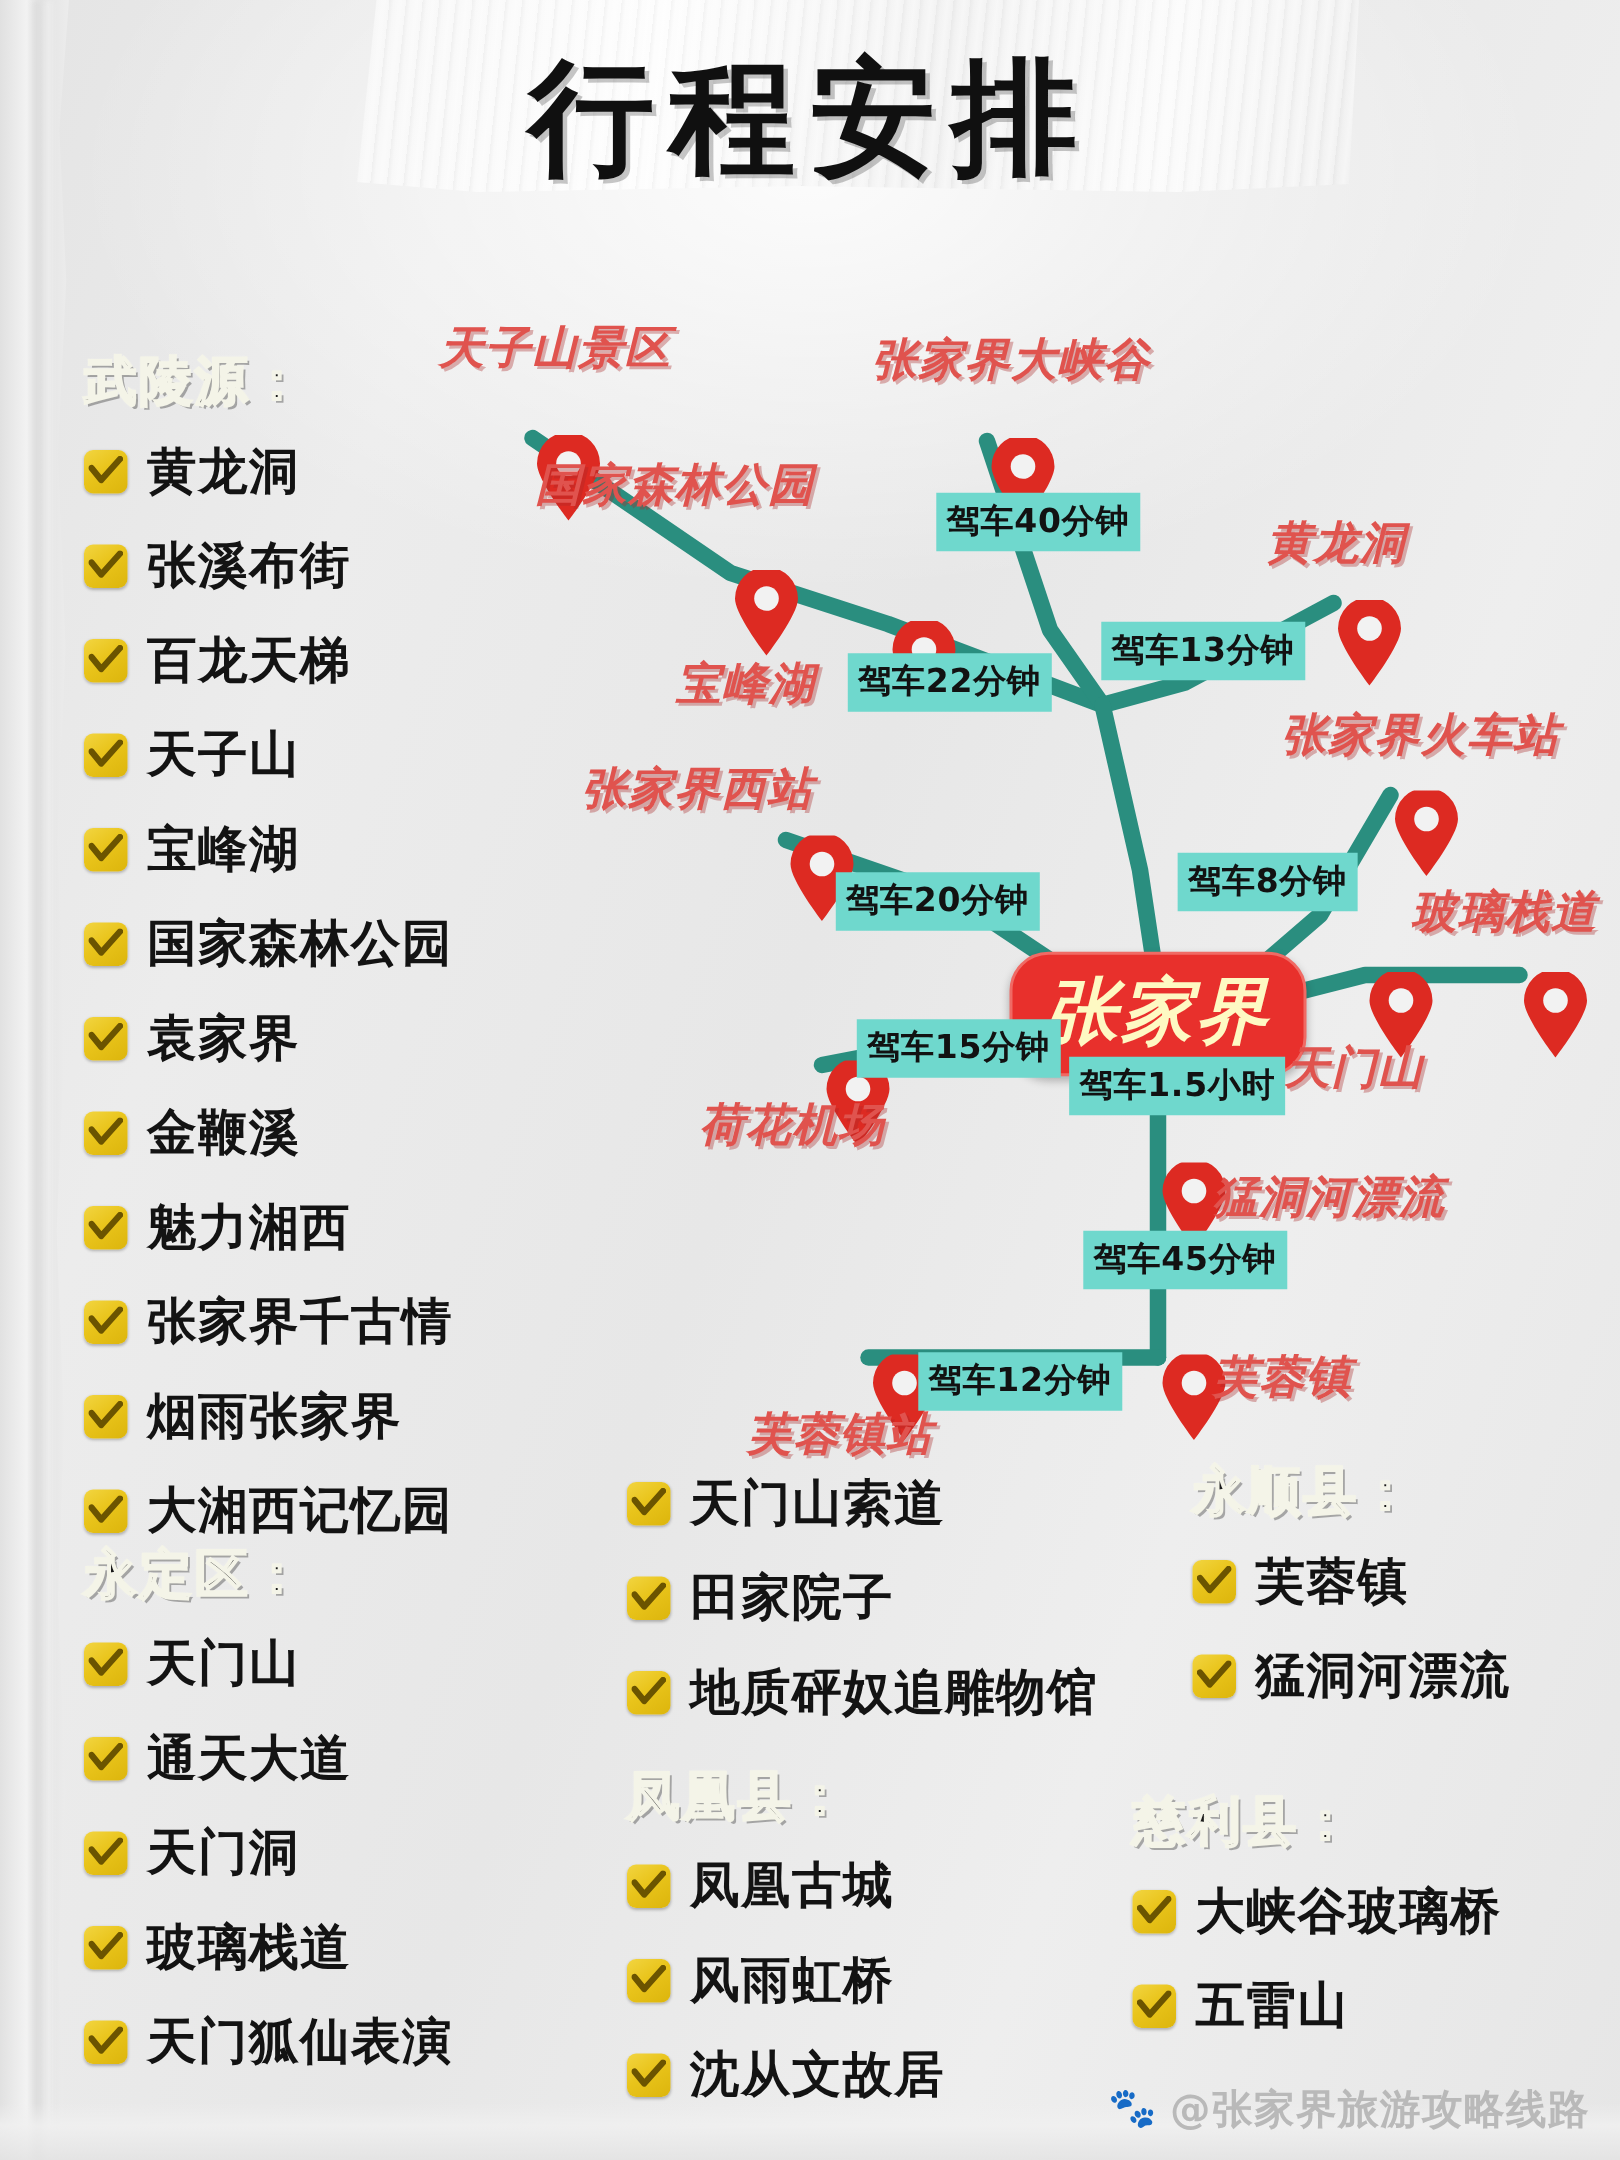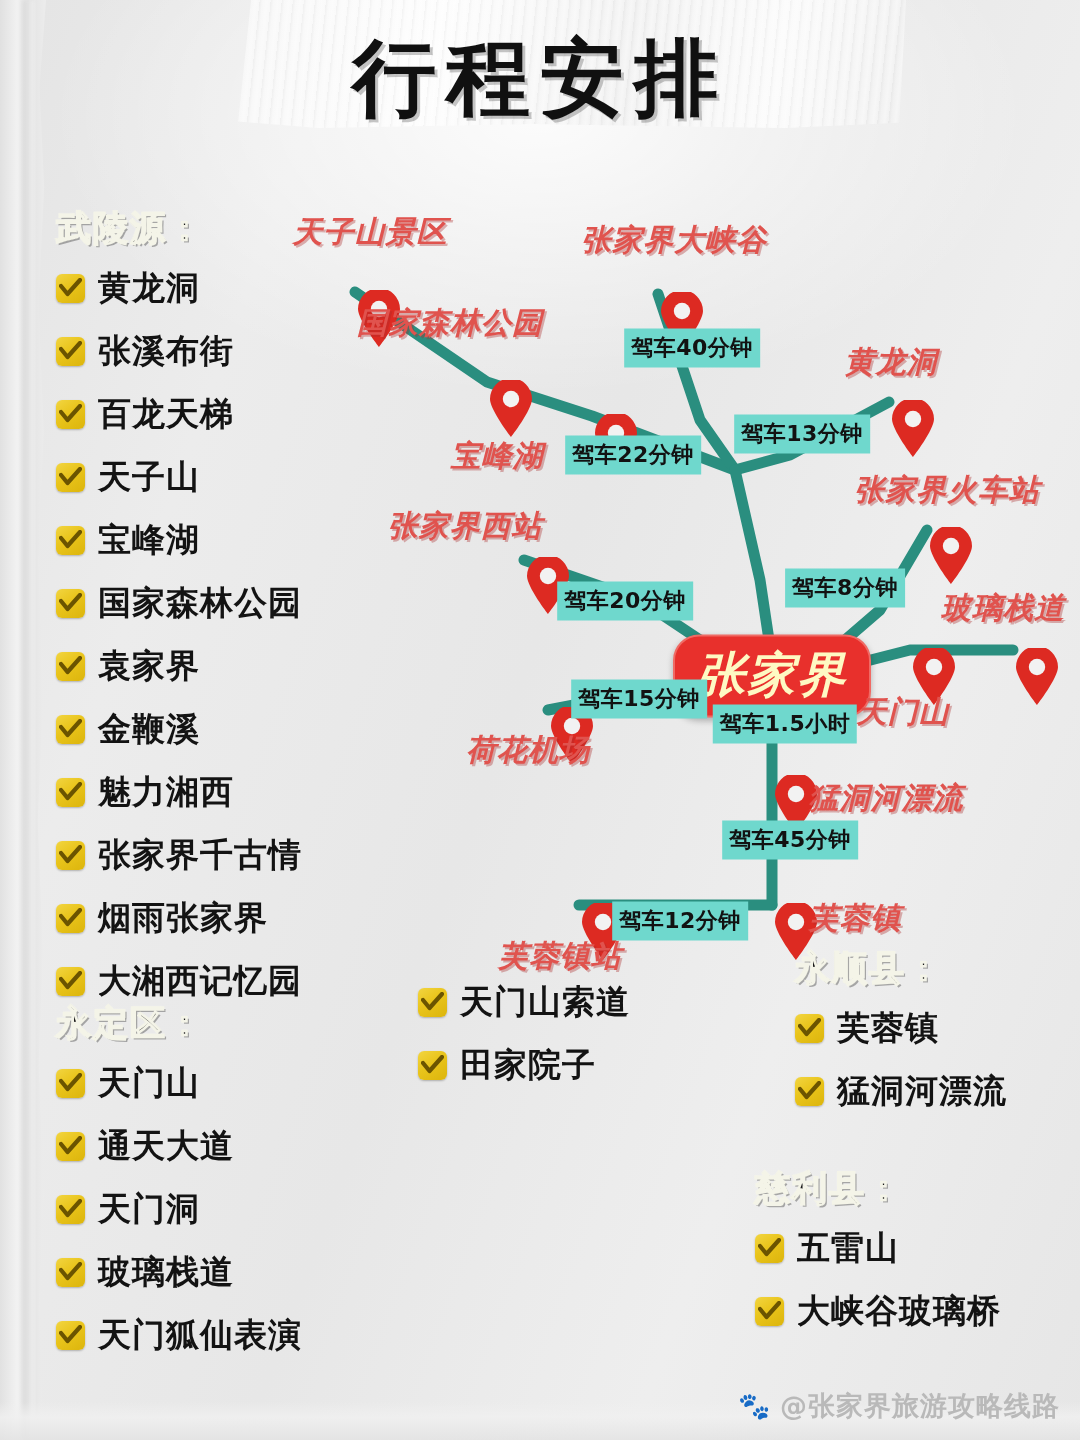--- a/index.html
+++ b/index.html
@@ -54,21 +54,21 @@
     text-shadow:3px 3px 0 rgba(0,0,0,.22);
   }
 
   
   .col{position:absolute;}
   .group-head{
     font-family:"DejaVu Sans","Liberation Sans",sans-serif;
     font-size:35px;font-weight:900;color:#1a1a1a;letter-spacing:2px;
     -webkit-text-stroke:1.5px #f4f4e8;
     text-shadow:2px 2px 0 rgba(0,0,0,.30), 0 0 2px #fafaf0;
-    margin-bottom:14px;white-space:nowrap;
+    margin-bottom:14px;white-space:nowrap;margin-top:26px;
   }
   .ck-row{display:flex;align-items:center;gap:13px;margin-bottom:18px;white-space:nowrap;}
   .ck-box{
     width:29px;height:29px;flex:0 0 29px;border-radius:6px;
     background:linear-gradient(145deg,#f2d541 0%,#e9c41b 45%,#dcb50c 100%);
     box-shadow:0 1px 2px rgba(0,0,0,.25);
     position:relative;
   }
   .ck-box svg{position:absolute;left:3px;top:4px;}
   .ck-label{
@@ -417,20 +417,55 @@
         <span class="ck-label">天门山索道</span>
       </div>
       <div class="ck-row">
         <span class="ck-box">
           <svg width="23" height="21" viewBox="0 0 23 21">
             <path d="M2 8 L8.5 16 L21 2" fill="none" stroke="#6b5400" stroke-width="4.2" stroke-linecap="round" stroke-linejoin="round"></path>
           </svg>
         </span>
         <span class="ck-label">田家院子</span>
       </div>
+      <div class="ck-row">
+        <span class="ck-box">
+          <svg width="23" height="21" viewBox="0 0 23 21">
+            <path d="M2 8 L8.5 16 L21 2" fill="none" stroke="#6b5400" stroke-width="4.2" stroke-linecap="round" stroke-linejoin="round"></path>
+          </svg>
+        </span>
+        <span class="ck-label">地质砰奴追雕物馆</span>
+      </div>
+    </div>
+  <div class="col" id="col-fenghuang" style="left:418px;top:1148px;">
+      <div class="group-head">凤凰县：</div>
+      <div class="ck-row">
+        <span class="ck-box">
+          <svg width="23" height="21" viewBox="0 0 23 21">
+            <path d="M2 8 L8.5 16 L21 2" fill="none" stroke="#6b5400" stroke-width="4.2" stroke-linecap="round" stroke-linejoin="round"></path>
+          </svg>
+        </span>
+        <span class="ck-label">凤凰古城</span>
+      </div>
+      <div class="ck-row">
+        <span class="ck-box">
+          <svg width="23" height="21" viewBox="0 0 23 21">
+            <path d="M2 8 L8.5 16 L21 2" fill="none" stroke="#6b5400" stroke-width="4.2" stroke-linecap="round" stroke-linejoin="round"></path>
+          </svg>
+        </span>
+        <span class="ck-label">风雨虹桥</span>
+      </div>
+      <div class="ck-row">
+        <span class="ck-box">
+          <svg width="23" height="21" viewBox="0 0 23 21">
+            <path d="M2 8 L8.5 16 L21 2" fill="none" stroke="#6b5400" stroke-width="4.2" stroke-linecap="round" stroke-linejoin="round"></path>
+          </svg>
+        </span>
+        <span class="ck-label">沈从文故居</span>
+      </div>
     </div>
   <div class="col" id="col-yongshun" style="left:795px;top:945px;">
       <div class="group-head">永顺县：</div>
       <div class="ck-row">
         <span class="ck-box">
           <svg width="23" height="21" viewBox="0 0 23 21">
             <path d="M2 8 L8.5 16 L21 2" fill="none" stroke="#6b5400" stroke-width="4.2" stroke-linecap="round" stroke-linejoin="round"></path>
           </svg>
         </span>
         <span class="ck-label">芙蓉镇</span>
@@ -445,29 +480,29 @@
       </div>
     </div>
   <div class="col" id="col-cili" style="left:755px;top:1165px;">
       <div class="group-head">慈利县：</div>
       <div class="ck-row">
         <span class="ck-box">
           <svg width="23" height="21" viewBox="0 0 23 21">
             <path d="M2 8 L8.5 16 L21 2" fill="none" stroke="#6b5400" stroke-width="4.2" stroke-linecap="round" stroke-linejoin="round"></path>
           </svg>
         </span>
+        <span class="ck-label">大峡谷玻璃桥</span>
+      </div>
+      <div class="ck-row">
+        <span class="ck-box">
+          <svg width="23" height="21" viewBox="0 0 23 21">
+            <path d="M2 8 L8.5 16 L21 2" fill="none" stroke="#6b5400" stroke-width="4.2" stroke-linecap="round" stroke-linejoin="round"></path>
+          </svg>
+        </span>
         <span class="ck-label">五雷山</span>
-      </div>
-      <div class="ck-row">
-        <span class="ck-box">
-          <svg width="23" height="21" viewBox="0 0 23 21">
-            <path d="M2 8 L8.5 16 L21 2" fill="none" stroke="#6b5400" stroke-width="4.2" stroke-linecap="round" stroke-linejoin="round"></path>
-          </svg>
-        </span>
-        <span class="ck-label">大峡谷玻璃桥</span>
       </div>
     </div>
 
   <div id="watermark">
     <span class="paw">🐾</span>
     <span>@张家界旅游攻略线路</span>
   </div>
 
 </div>
 

